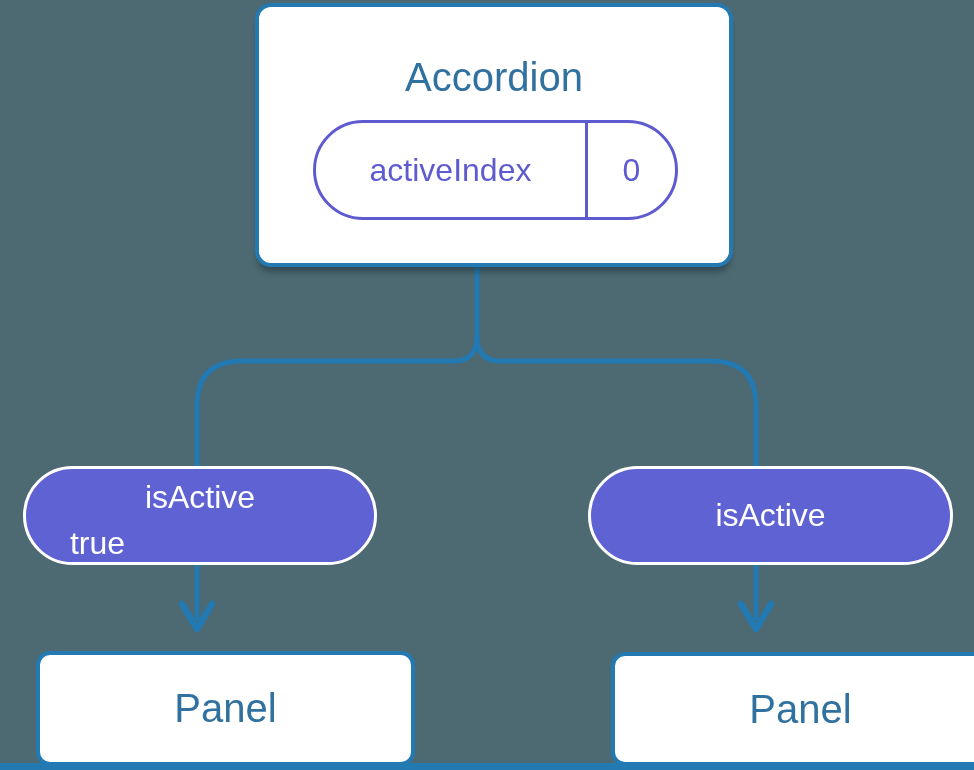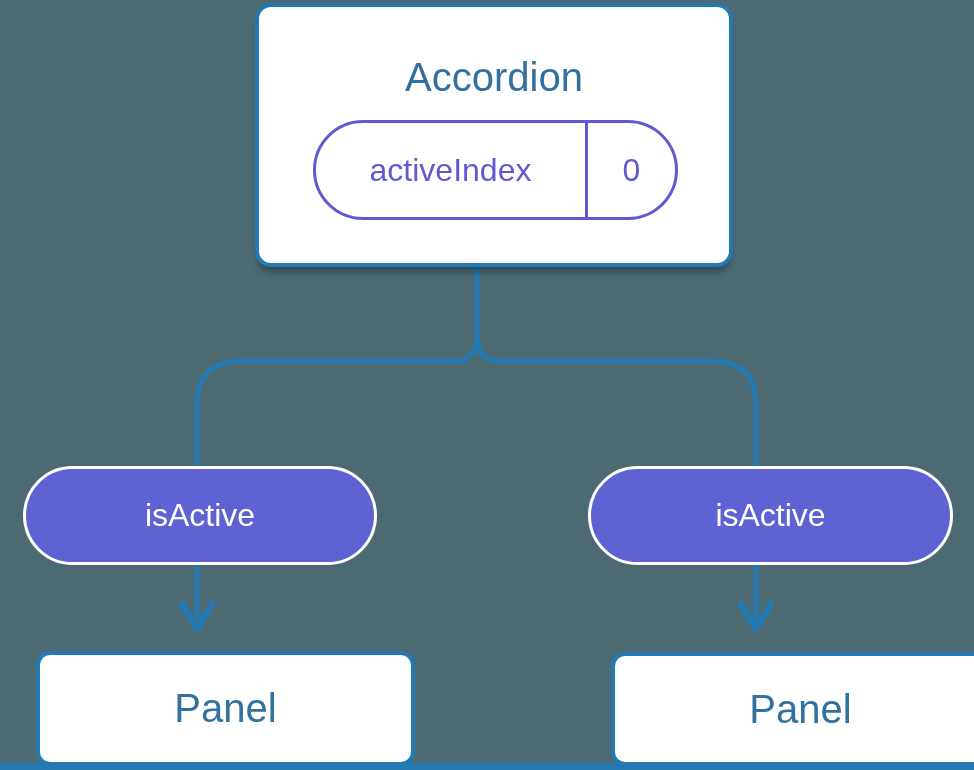--- a/index.html
+++ b/index.html
@@ -133,20 +133,21 @@
     <div class="pill outline-pill">
       <div class="pill-key">activeIndex</div>
       <div class="pill-divider"></div>
       <div class="pill-val">0</div>
     </div>
   </div>
 
   <div class="pill solid-pill pill-left">
     <div class="pill-key">isActive</div>
     <div class="pill-divider"></div>
+    <div class="pill-val">true</div>
   </div>
 
   <div class="pill solid-pill pill-right">
     <div class="pill-key">isActive</div>
     <div class="pill-divider"></div>
   </div>
 
   <div class="card panel-card panel-left">
     <span>Panel</span>
   </div>

